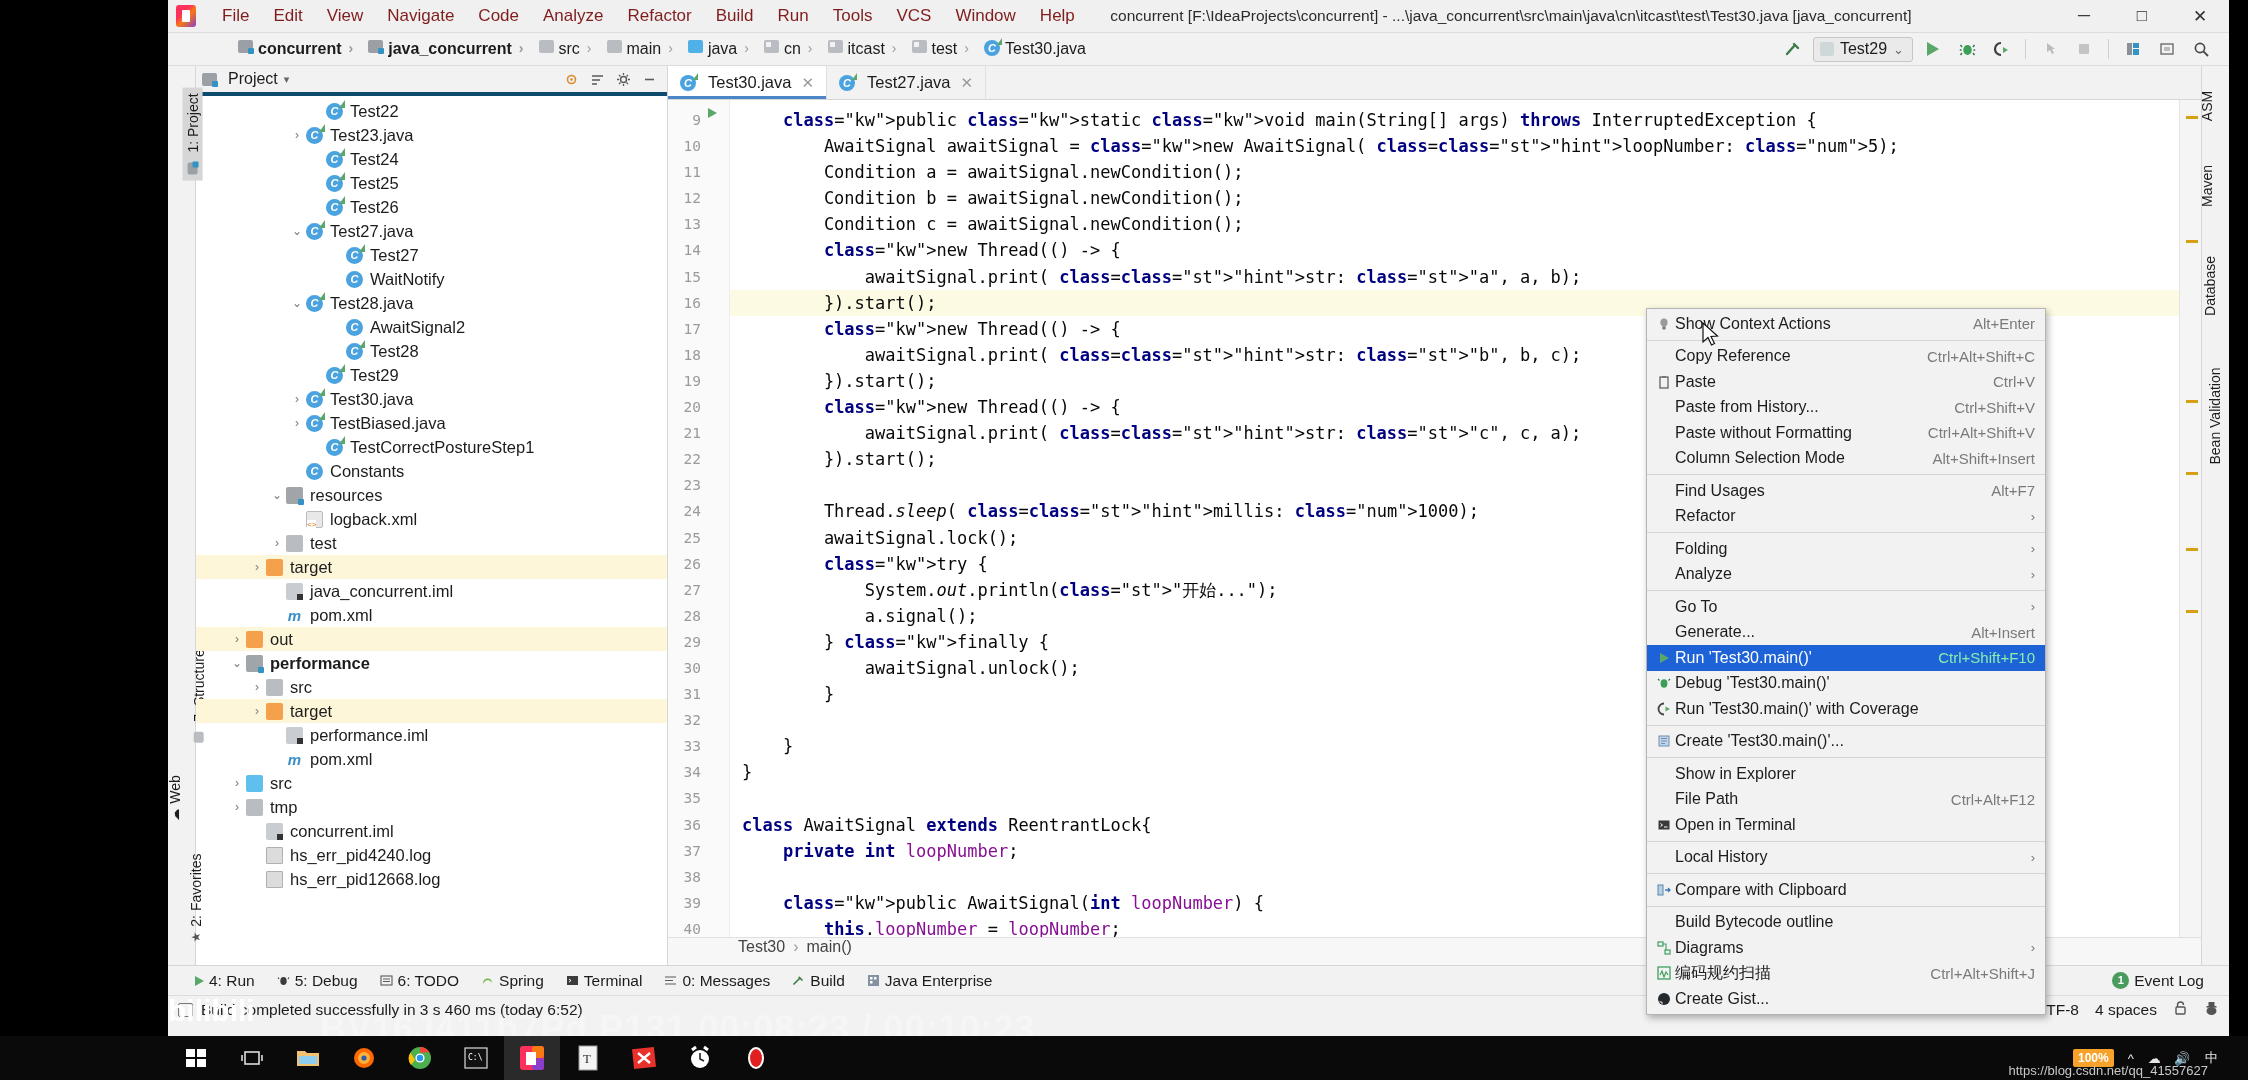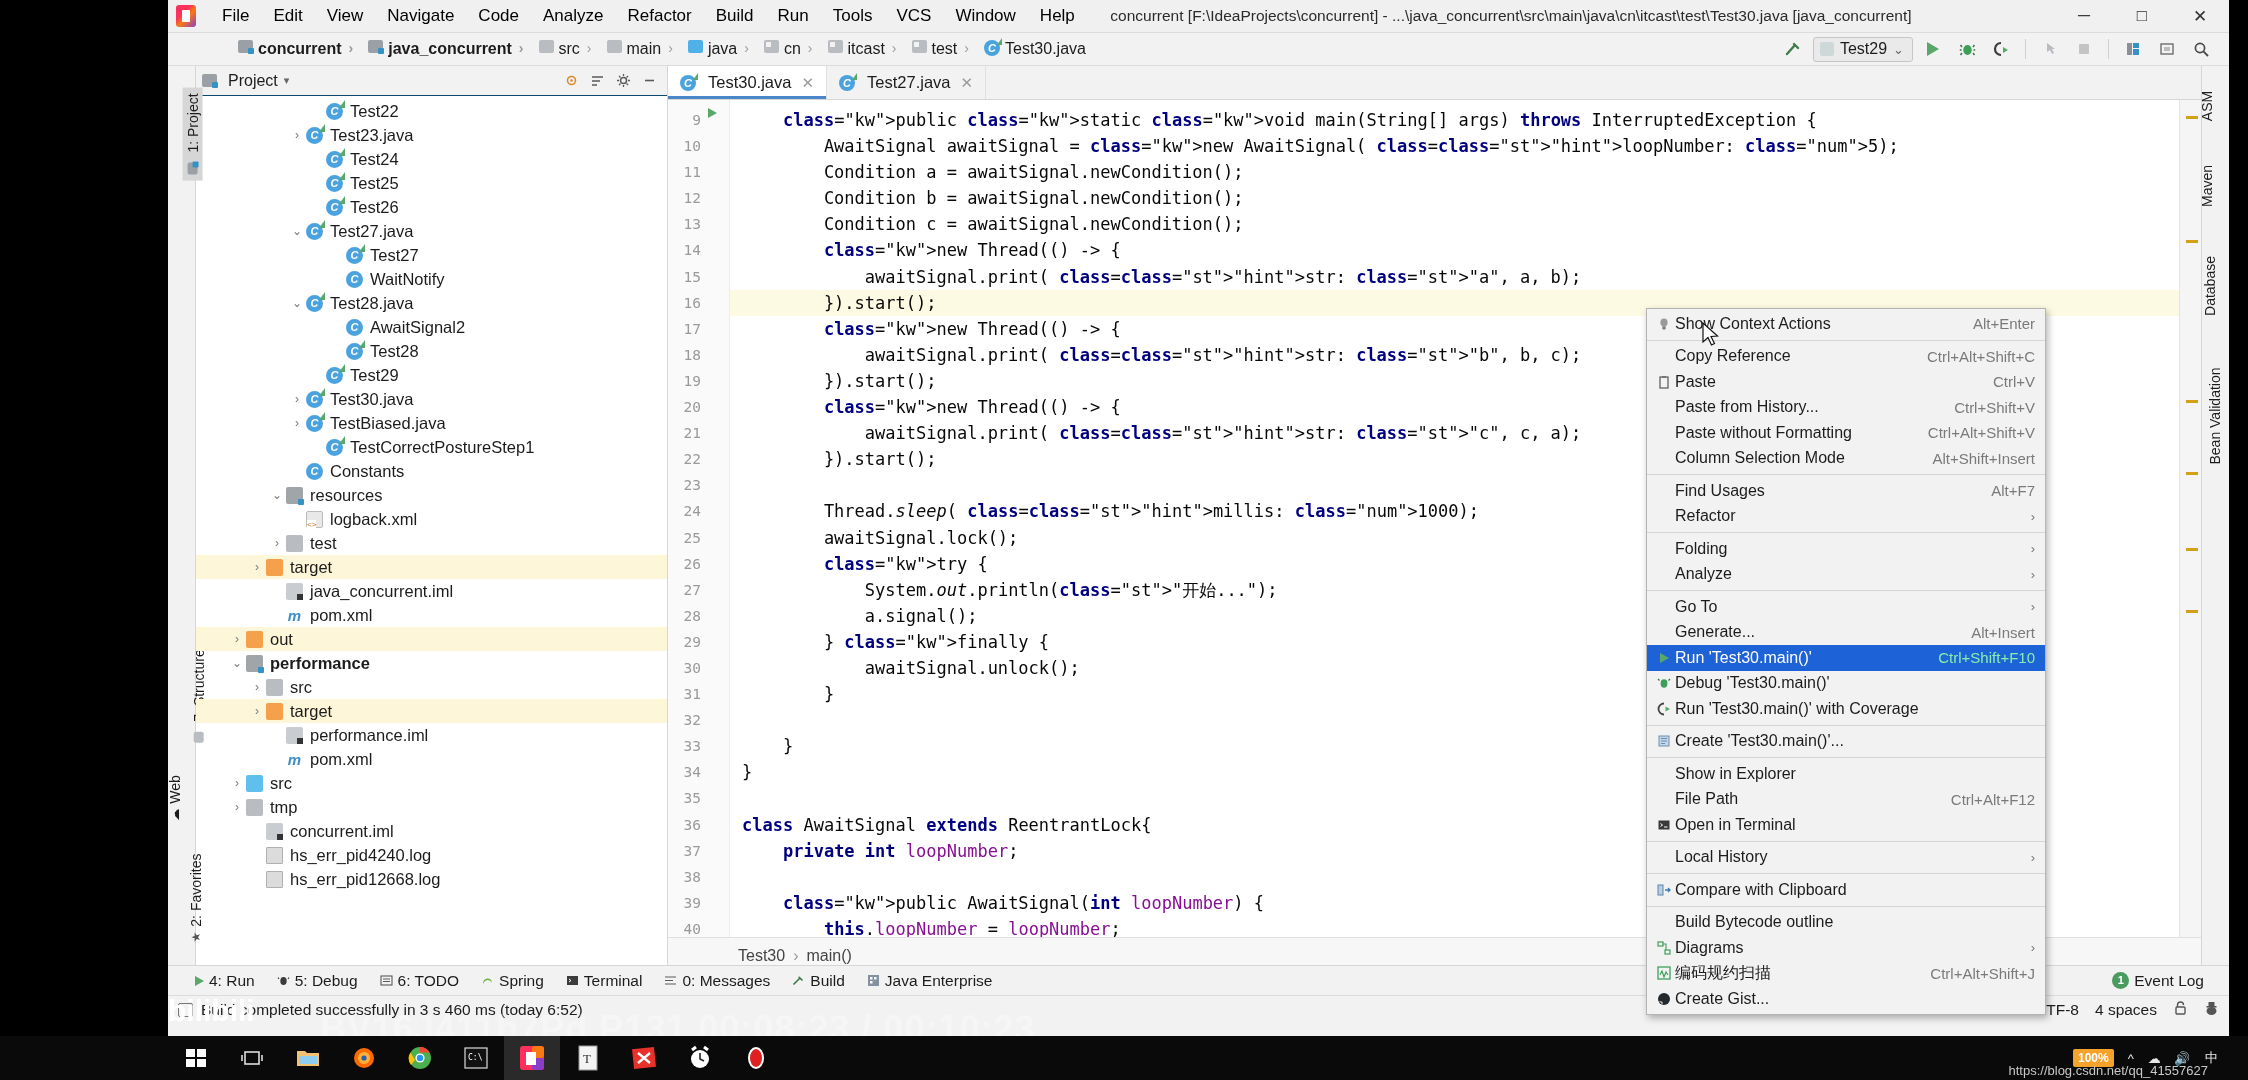--- a/index.html
+++ b/index.html
@@ -17,21 +17,21 @@
 
   
   .titlebar { display:flex; align-items:center; height:33px; background:#f0f0f0;
               border-bottom:1px solid #dcdcdc; padding-left:8px; }
   .app-icon { width:20px; height:22px; border-radius:3px;
       background:linear-gradient(135deg,#fe315d 0%,#fe315d 35%,#f97a12 55%,#8b3dc9 100%);
       position:relative; margin-right:14px; }
   .app-icon::after { content:""; position:absolute; left:6px; top:5px; width:8px;height:12px;
       background:#fff; border-radius:1px;}
   .menubar { display:flex; gap:0; }
-  .menubar > div { padding:3px 12px; font-size:17px; color:#000000; cursor:default; white-space:nowrap;}
+  .menubar > div { padding:3px 12px; font-size:17px; color:#7f1d1d; cursor:default; white-space:nowrap;}
   .win-title { flex:1; text-align:center; font-size:15.5px; color:#2b2b2b; padding-right:120px; white-space:nowrap; overflow:hidden; }
   .wbtns { display:flex; margin-left:auto; }
   .wbtn { width:58px; height:33px; display:flex; align-items:center; justify-content:center;
           font-size:17px; color:#333; }
 
   
   .navbar { display:flex; align-items:center; height:33px; background:#f2f2f2;
             border-bottom:1px solid #dcdcdc; padding:0 6px; }
   .crumbs { display:flex; align-items:center; gap:0; padding-left:60px;}
   .crumb { display:flex; align-items:flex-start; font-size:16px; padding:2px 4px; white-space:nowrap;}
@@ -64,21 +64,21 @@
   
   .toolstrip { width:28px; background:#f2f2f2; border-right:1px solid #d6d6d6; position:relative; }
   .vtab { position:absolute; left:-22px; width:auto; white-space:nowrap;
           transform:rotate(-90deg); transform-origin:center; font-size:14px; display:flex;
           align-items:center; gap:5px; padding:2px 6px; }
   .vtab.sel { background:#d6d6d6; }
 
   
   .projpanel { width:472px; background:#fff; border-right:1px solid #d6d6d6; display:flex; flex-direction:column;}
   .projhead { display:flex; align-items:center; height:30px; background:#f2f2f2;
-              border-bottom:1px solid #0c4a6e; padding:0 6px; gap:6px; font-size:16px;}
+              border-bottom:4px solid #0c4a6e; padding:0 6px; gap:6px; font-size:16px;}
   .projhead .t { display:flex; align-items:center; gap:6px; }
   .projhead .right { margin-left:auto; display:flex; gap:2px; align-items:center;}
   .ph-ic { width:24px;height:22px; display:flex;align-items:center;justify-content:center; font-size:14px; color:#555;}
   .tree { flex:1; overflow:hidden; padding-top:3px; font-size:16.5px; position:relative;}
   .row { display:flex; align-items:center; height:24px; padding-left:4px; white-space:nowrap;}
   .row.hl { background:#fdf6d8; }
   .row.bold span.lbl { font-weight:bold; }
   .arrow { width:18px; text-align:center; color:#7a7a7a; font-size:12px; flex:0 0 18px;}
   .ind { flex:0 0 auto; }
   .lbl { margin-left:2px; }
@@ -113,21 +113,21 @@
   .gline { height:26.1px; line-height:26.1px; padding-right:28px; }
   .code { flex:1; padding-top:7px; font-family:"DejaVu Sans Mono", monospace; font-size:17px;
           line-height:26.1px; white-space:pre; color:#080808; position:relative; overflow:hidden;}
   .cl { height:26.1px; padding-left:12px; }
   .cl.hl { background:#fcfae2; }
   .kw { color:#000080; font-weight:bold; }
   .fld { color:#871094; }
   .ital { font-style:italic; }
 
   .breadcrumbbar { height:28px; background:#f7f7f7; border-top:1px solid #e0e0e0;
-                   display:flex; align-items:flex-end; padding-left:70px; font-size:16px; color:#444; gap:8px;}
+                   display:flex; align-items:flex-start; padding-left:70px; font-size:16px; color:#444; gap:8px;}
 
   
   .markerstrip { width:22px; background:#f5f5f5; border-left:1px solid #e4e4e4; position:relative; flex:0 0 22px;}
   .mk { position:absolute; right:3px; width:12px; height:3px; }
   .rightstrip { width:28px; background:#f2f2f2; border-left:1px solid #d6d6d6; position:relative;}
 
   
   .bottombar { display:flex; align-items:center; height:30px; background:#f2f2f2;
                border-top:1px solid #d6d6d6; padding-left:16px; gap:0; font-size:15.5px;}
   .bt { display:flex; align-items:center; gap:5px; padding:2px 11px; }

